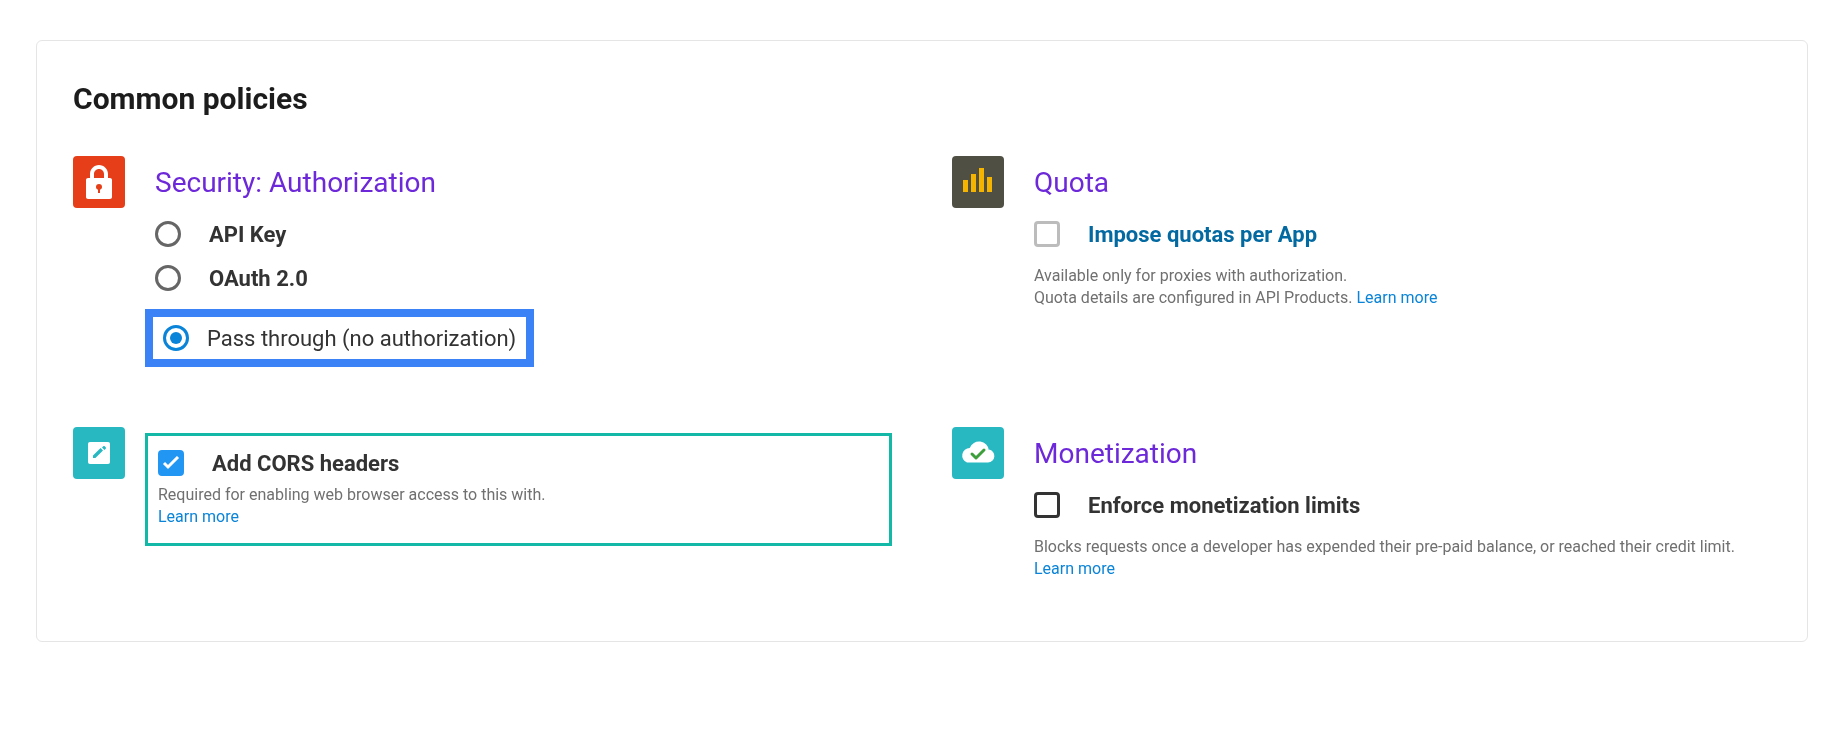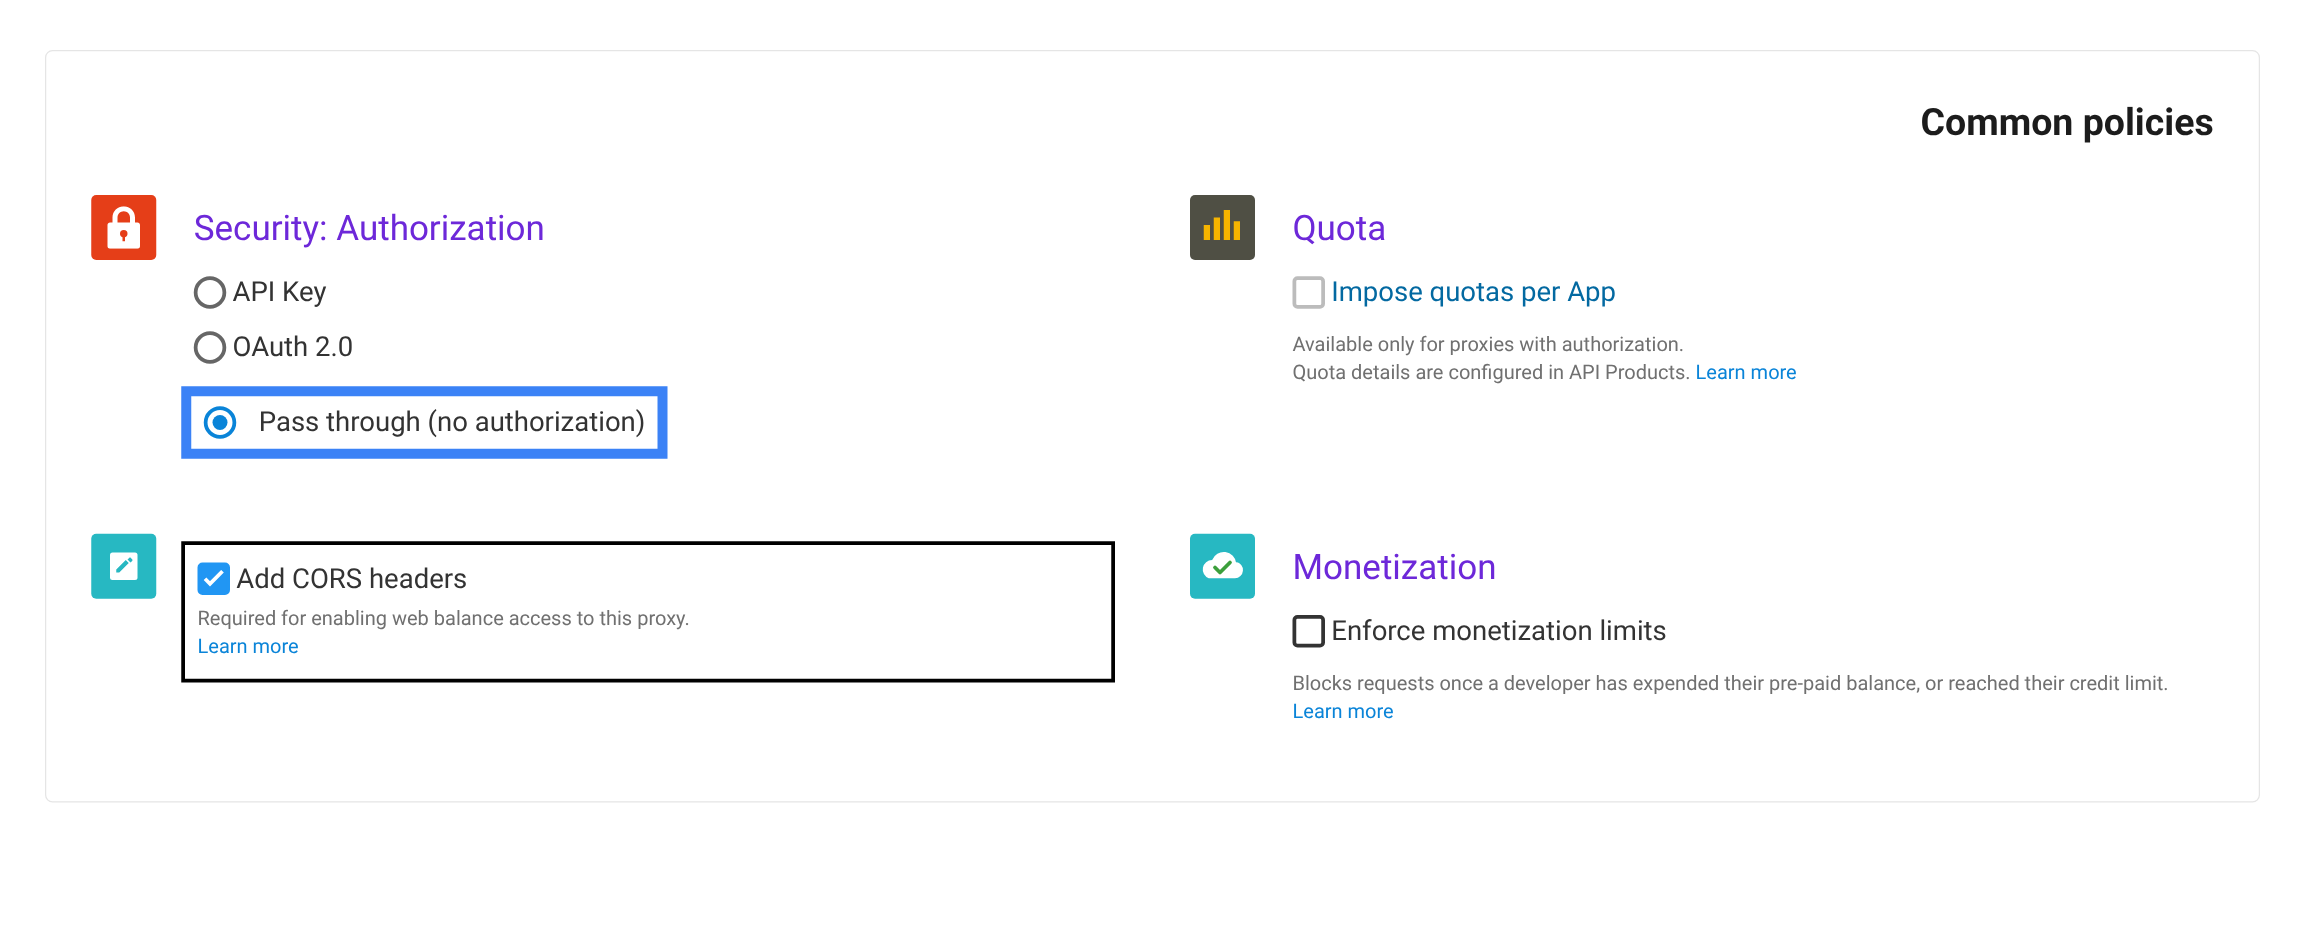--- a/index.html
+++ b/index.html
@@ -12,21 +12,20 @@
     .panel {
       border: 1px solid #e5e5e5;
       border-radius: 6px;
       padding: 40px 36px 60px;
     }
     h2.section-title {
       font-size: 30px;
       font-weight: 700;
       color: #1c1c1c;
       margin-bottom: 40px;
-      text-align: right;
     }
     .grid {
       display: grid;
       grid-template-columns: 1fr 1fr;
       column-gap: 60px;
       row-gap: 60px;
     }
     .policy-block {
       display: flex;
       align-items: flex-start;
@@ -48,22 +47,23 @@
     .policy-title {
       font-size: 28px;
       font-weight: 400;
       color: #6d28d9;
       margin-bottom: 22px;
       padding-top: 10px;
     }
     .option-row {
       display: flex;
       align-items: center;
-      gap: 5px;
+      gap: 28px;
       margin-bottom: 18px;
+      font-weight: bold;
     }
     .option-label {
       font-size: 22px;
       color: #333;
     }
     .option-label.disabled { color: #0369a1; }
     .radio {
       width: 26px;
       height: 26px;
       border-radius: 50%;
@@ -118,21 +118,21 @@
     }
     .highlight-box {
       border: 8px solid #3b82f6;
       padding: 8px 10px;
       margin-left: -10px;
       display: inline-flex;
       align-items: center;
       gap: 18px;
     }
     .highlight-block {
-      border: 3px solid #000000;
+      border: 3px solid #14b8a6;
       padding: 14px 18px 14px 10px;
       margin-left: -10px;
       margin-top: 6px;
     }
     .highlight-block .option-row { margin-bottom: 6px; }
     .highlight-block .desc { margin-top: 8px; }
   </style>
 </head>
 <body>
 
@@ -201,21 +201,21 @@
         <div class="highlight-block">
           <div class="option-row">
             <span class="checkbox checked">
               <svg width="18" height="14" viewBox="0 0 18 14">
                   <path fill="none" stroke="#fff" stroke-width="3" d="M2 7l4 4L16 1"></path>
                 </svg>
             </span>
             <span class="option-label">Add CORS headers</span>
           </div>
           <div class="desc">
-            <span>Required for enabling web balance access to this proxy.</span><br>
+            <span>Required for enabling web browser access to this with.</span><br>
             <a class="link">Learn more</a>
           </div>
         </div>
       </div>
     </div>
 
     <div class="policy-block">
       <div class="icon-tile icon-teal">
         <svg width="38" height="26" viewBox="0 0 38 26">
           <path fill="#fff" d="M30 10.5A10 10 0 0010.7 8 7.5 7.5 0 008 22.5h21a6.5 6.5 0 001-12.9z"></path>

